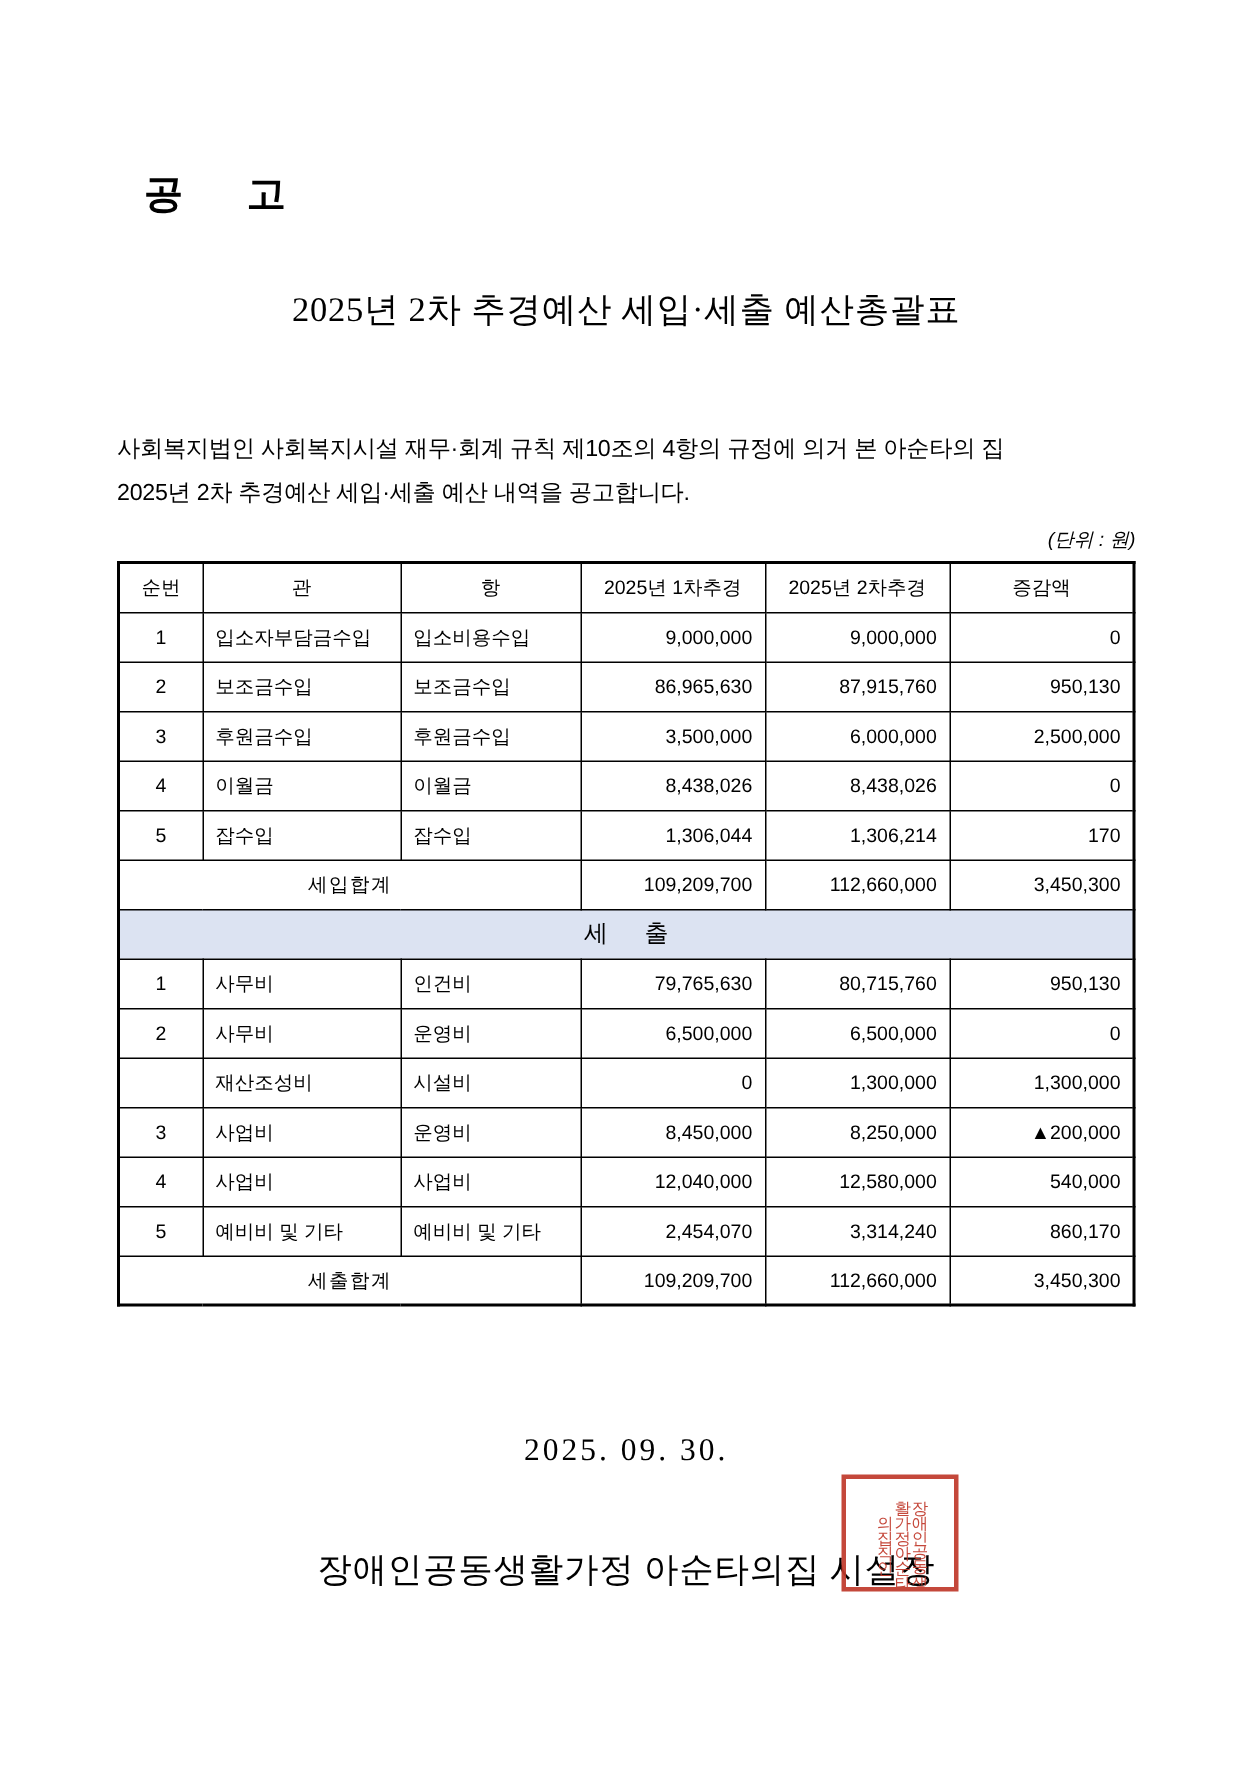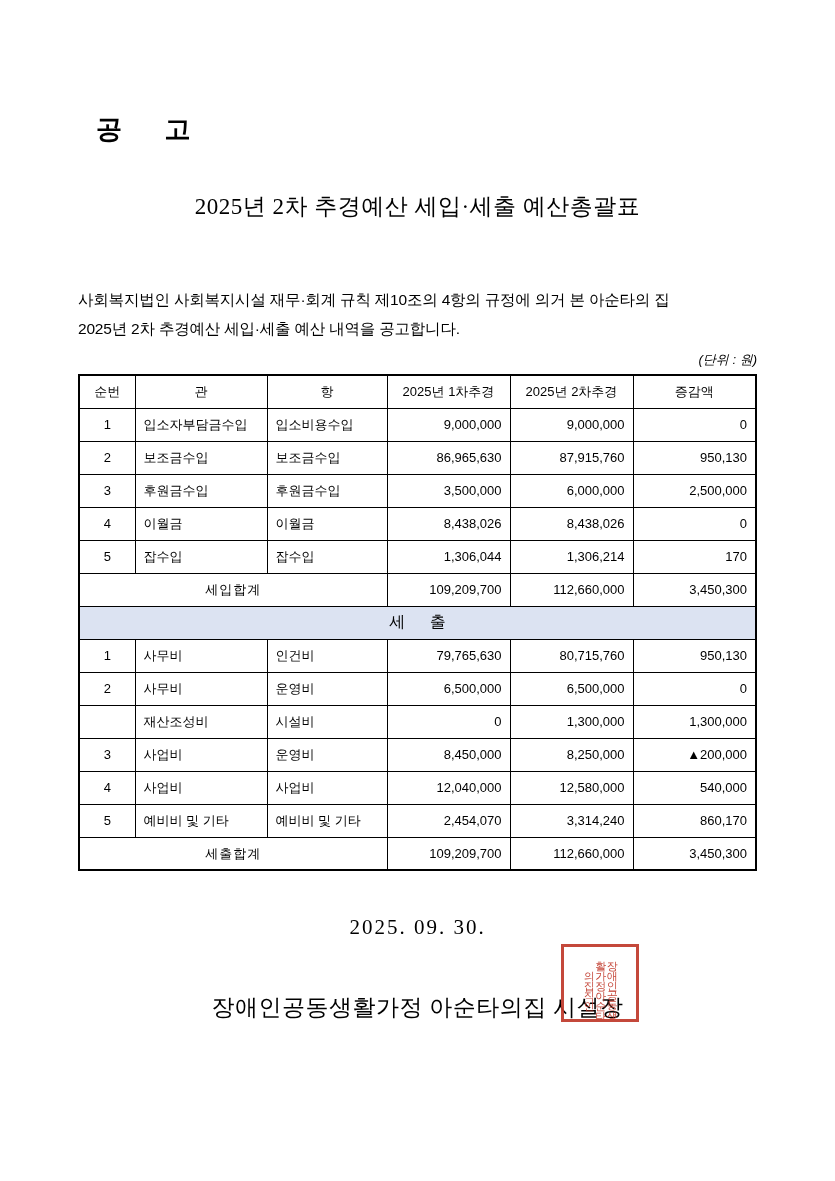--- a/index.html
+++ b/index.html
@@ -83,21 +83,21 @@
   .c-gwan { width: 132px; text-align: left; padding-left: 12px; }
   .c-hang { width: 120px; text-align: left; padding-left: 12px; }
   .c-num  { text-align: right; padding-right: 10px; }
   .sum-label {
     text-align: center;
     letter-spacing: 1px;
   }
   .date-line {
     text-align: center;
     font-size: 21px;
-    margin-top: 44px;
+    margin-top: 83px;
     letter-spacing: 2px;
   }
   .signature-wrap {
     margin-top: 52px;
     text-align: center;
     position: relative;
   }
   .signature {
     font-size: 23px;
     letter-spacing: 0.5px;

